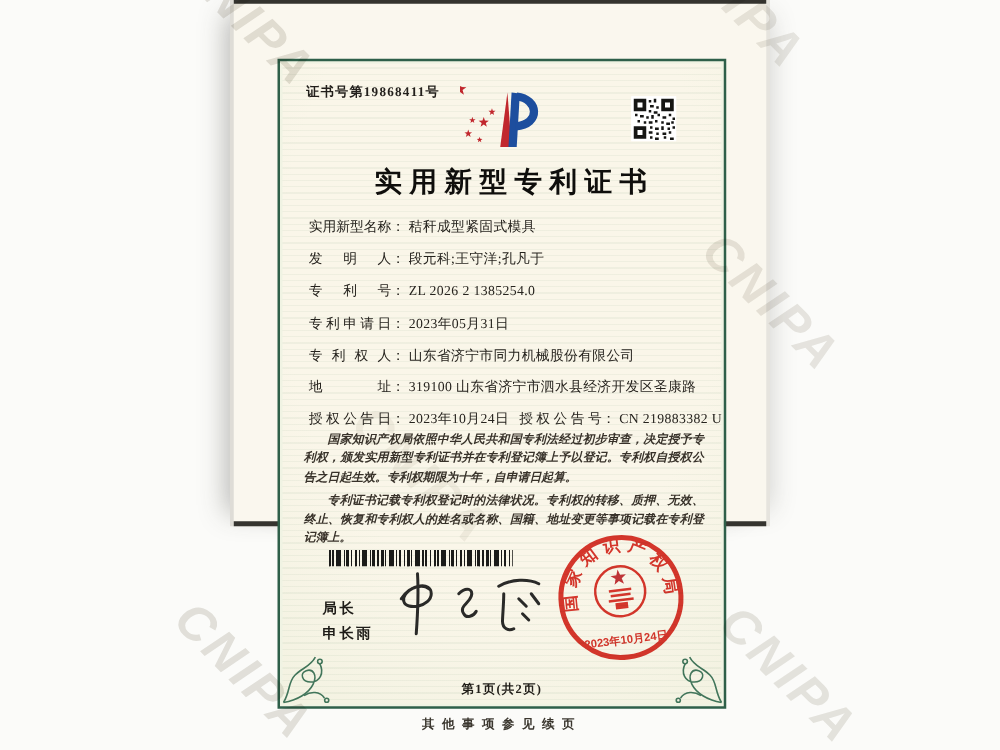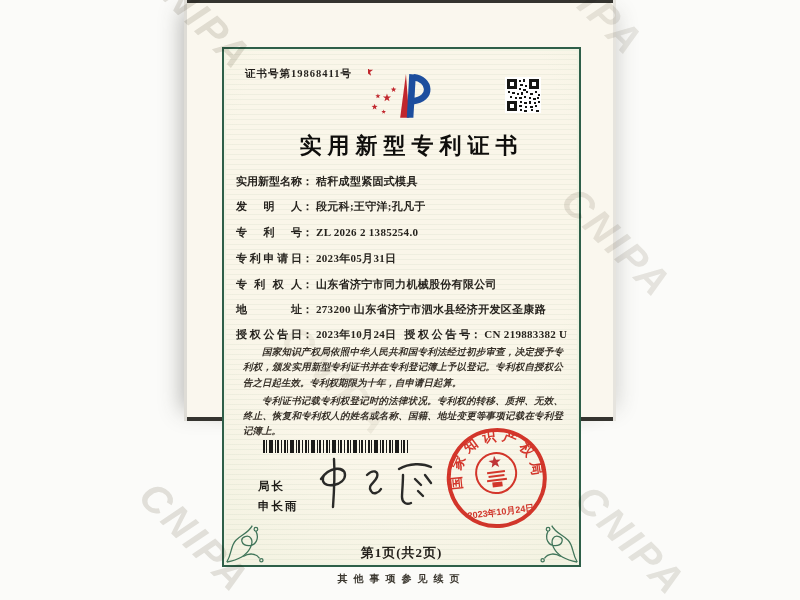--- a/index.html
+++ b/index.html
@@ -20,21 +20,21 @@
       radial-gradient(130% 130% at 50% 32%,#faf6e9 38%,#f1f1df 72%,#e3ecd8 92%,#dbe7d1 100%);}
 
   .cert-no{position:absolute;left:58px;top:64px;font-size:10.5px;font-weight:600;letter-spacing:1px;color:#221f1b;}
 
   .logo{position:absolute;left:181px;top:66px;width:66px;height:56px;}
   .qr{position:absolute;left:318px;top:74px;width:36px;height:36px;background:#fff;}
 
   .title{position:absolute;left:35px;top:128px;width:359px;text-align:center;
     font-size:22px;font-weight:700;letter-spacing:6px;color:#0f0e0c;margin-left:10px;}
 
-  .row{position:absolute;left:49px;width:330px;font-size:11px;font-weight:700;color:#26231e;white-space:nowrap;}
+  .row{position:absolute;left:60px;width:330px;font-size:11px;font-weight:400;color:#26231e;white-space:nowrap;}
   .flabel{display:inline-block;width:66px;text-align:justify;text-align-last:justify;}
   .colon{margin-right:3px;}
   .fvalue{letter-spacing:.3px;}
   .pair2{margin-left:8px;}
 
   .body-text{position:absolute;left:56px;top:342px;width:320px;font-size:9.5px;font-weight:600;
     line-height:15.3px;color:#38322a;text-align:justify;font-style:italic;}
   .body-text p{margin:0 0 3px 0;text-indent:2em;}
 
   .barcode{position:absolute;left:76px;top:437px;width:147px;height:13px;
@@ -47,21 +47,21 @@
   .signature{position:absolute;left:120px;top:450px;width:140px;height:60px;}
 
   .seal{position:absolute;left:255px;top:422px;width:110px;height:110px;transform:rotate(-7deg);
     opacity:.93;mix-blend-mode:multiply;z-index:4;}
 
   .flourish{position:absolute;width:40px;height:46px;z-index:2;}
   .flourish.fl-left{left:38px;top:516px;}
   .flourish.fl-right{left:352px;top:516px;transform:scaleX(-1);}
 
   .page-indicator{position:absolute;left:35px;top:541px;width:359px;text-align:center;
-    font-size:13px;font-weight:700;letter-spacing:1px;color:#23201b;z-index:3;}
+    font-size:10px;font-weight:700;letter-spacing:1px;color:#23201b;z-index:3;}
   .cont-note{position:absolute;left:35px;top:569px;width:359px;text-align:center;
     font-size:10px;font-weight:700;letter-spacing:6px;color:#3b372f;}
 
   .wm{position:absolute;font-family:"Liberation Sans","DejaVu Sans",sans-serif;
     font-style:italic;font-weight:700;font-size:40px;letter-spacing:3px;color:#b9b5aa;
     transform:rotate(45deg);opacity:.38;z-index:6;pointer-events:none;mix-blend-mode:multiply;}
   .wm1{left:128px;top:-8px;} .wm2{left:520px;top:-22px;opacity:.3;}
   .wm3{left:548px;top:220px;opacity:.32;} .wm4{left:126px;top:515px;}
   .wm5{left:562px;top:518px;opacity:.34;} .wm6{left:268px;top:358px;opacity:.18;}
 
@@ -149,21 +149,21 @@
     <div class="row z2" style="top:222px">
       <span class="flabel">专利号</span><span class="colon">：</span><span class="fvalue">ZL 2026 2 1385254.0</span>
     </div>
     <div class="row z2" style="top:248px">
       <span class="flabel">专利申请日</span><span class="colon">：</span><span class="fvalue">2023年05月31日</span>
     </div>
     <div class="row z2" style="top:274px">
       <span class="flabel">专利权人</span><span class="colon">：</span><span class="fvalue">山东省济宁市同力机械股份有限公司</span>
     </div>
     <div class="row z2" style="top:299px">
-      <span class="flabel">地址</span><span class="colon">：</span><span class="fvalue">273200 山东省济宁市泗水县经济开发区圣康路</span>
+      <span class="flabel">地址</span><span class="colon">：</span><span class="fvalue">319100 山东省济宁市泗水县经济开发区圣康路</span>
     </div>
     <div class="row z2" style="top:324px">
       <span class="flabel">授权公告日</span><span class="colon">：</span><span class="fvalue">2023年10月24日</span><span class="pair2"><span class="flabel">授权公告号</span><span class="colon">：</span><span class="fvalue">CN 219883382 U</span></span>
     </div>
 
     <div class="body-text z2">
       <p>国家知识产权局依照中华人民共和国专利法经过初步审查，决定授予专利权，颁发实用新型专利证书并在专利登记簿上予以登记。专利权自授权公告之日起生效。专利权期限为十年，自申请日起算。</p>
       <p>专利证书记载专利权登记时的法律状况。专利权的转移、质押、无效、终止、恢复和专利权人的姓名或名称、国籍、地址变更等事项记载在专利登记簿上。</p>
     </div>
 

